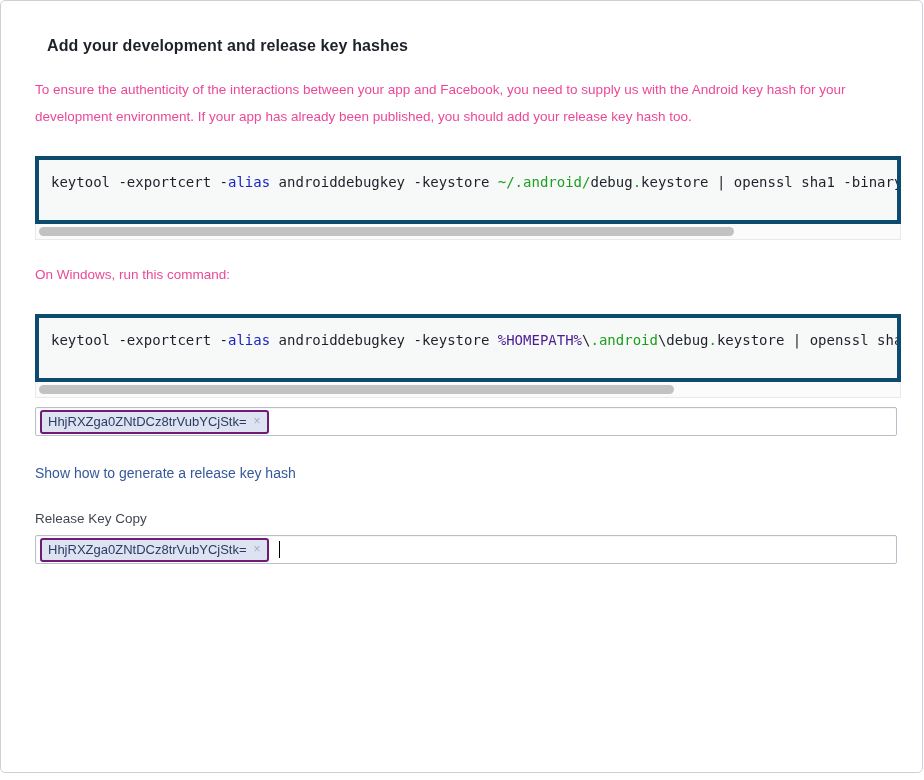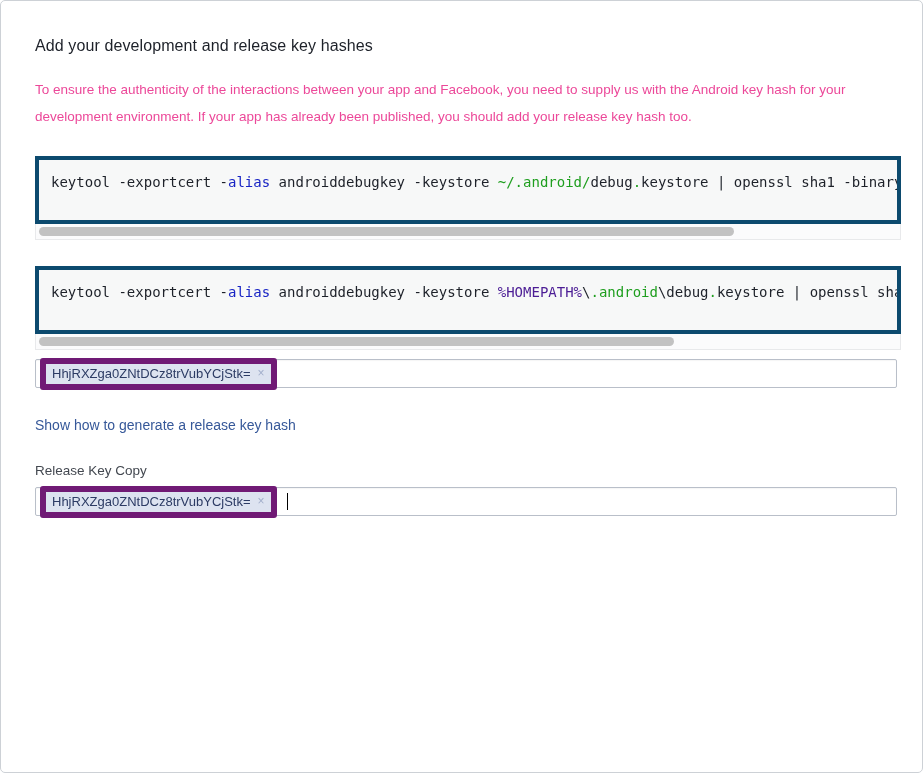--- a/index.html
+++ b/index.html
@@ -11,23 +11,23 @@
     height: 773px;
     border: 1px solid #cdd1d6;
     border-radius: 5px;
     background: #ffffff;
     padding: 30px 24px 0 34px;
     overflow: hidden;
   }
 
   .page-title {
     font-size: 16px;
-    font-weight: normal;
+    font-weight: bold;
     color: #1d2129;
-    margin: 6px 0 0 0;
+    margin: 6px 0 0 12px;
     letter-spacing: 0.1px;
   }
 
   .para {
     font-size: 13.5px;
     color: #ec4899;
     line-height: 27px;
     margin: 21px 0 0 0;
     white-space: pre-line;
   }
@@ -82,21 +82,21 @@
     box-shadow: inset 0 1px 1px rgba(0,0,0,0.04);
     display: flex;
     align-items: center;
     padding: 0 4px;
     cursor: text;
   }
   .token-chip {
     display: inline-flex;
     align-items: center;
     background: #dde3f0;
-    border: 6px solid #701a75;
+    border: 2px solid #701a75;
     border-radius: 3px;
     padding: 2px 6px 3px 6px;
     font-size: 13px;
     color: #2c3b64;
     white-space: nowrap;
   }
   .chip-remove {
     margin-left: 7px;
     color: #a2aecb;
     font-size: 12px;
@@ -132,20 +132,21 @@
 development environment. If your app has already been published, you should add your release key hash too.</p>
 
 
   <div class="code-block">
     <div class="code-line"><span class="seg-plain">keytool -exportcert -</span><span class="seg-flag">alias</span><span class="seg-plain"> androiddebugkey -keystore </span><span class="seg-path">~/.android/</span><span class="seg-plain">debug</span><span class="seg-path">.</span><span class="seg-plain">keystore | openssl sha1 -binary</span></div>
   </div>
   <div class="scroll-strip">
     <div class="scroll-thumb" style="width: 81%;"></div>
   </div>
 
+  <p class="para">On Windows, run this command:</p>
 
   <div class="code-block">
     <div class="code-line"><span class="seg-plain">keytool -exportcert -</span><span class="seg-flag">alias</span><span class="seg-plain"> androiddebugkey -keystore </span><span class="seg-var">%HOMEPATH%</span><span class="seg-plain">\</span><span class="seg-path">.android</span><span class="seg-plain">\debug</span><span class="seg-path">.</span><span class="seg-plain">keystore | openssl sha1</span></div>
   </div>
   <div class="scroll-strip">
     <div class="scroll-thumb" style="width: 74%;"></div>
   </div>
 
 
   <div class="token-input">

